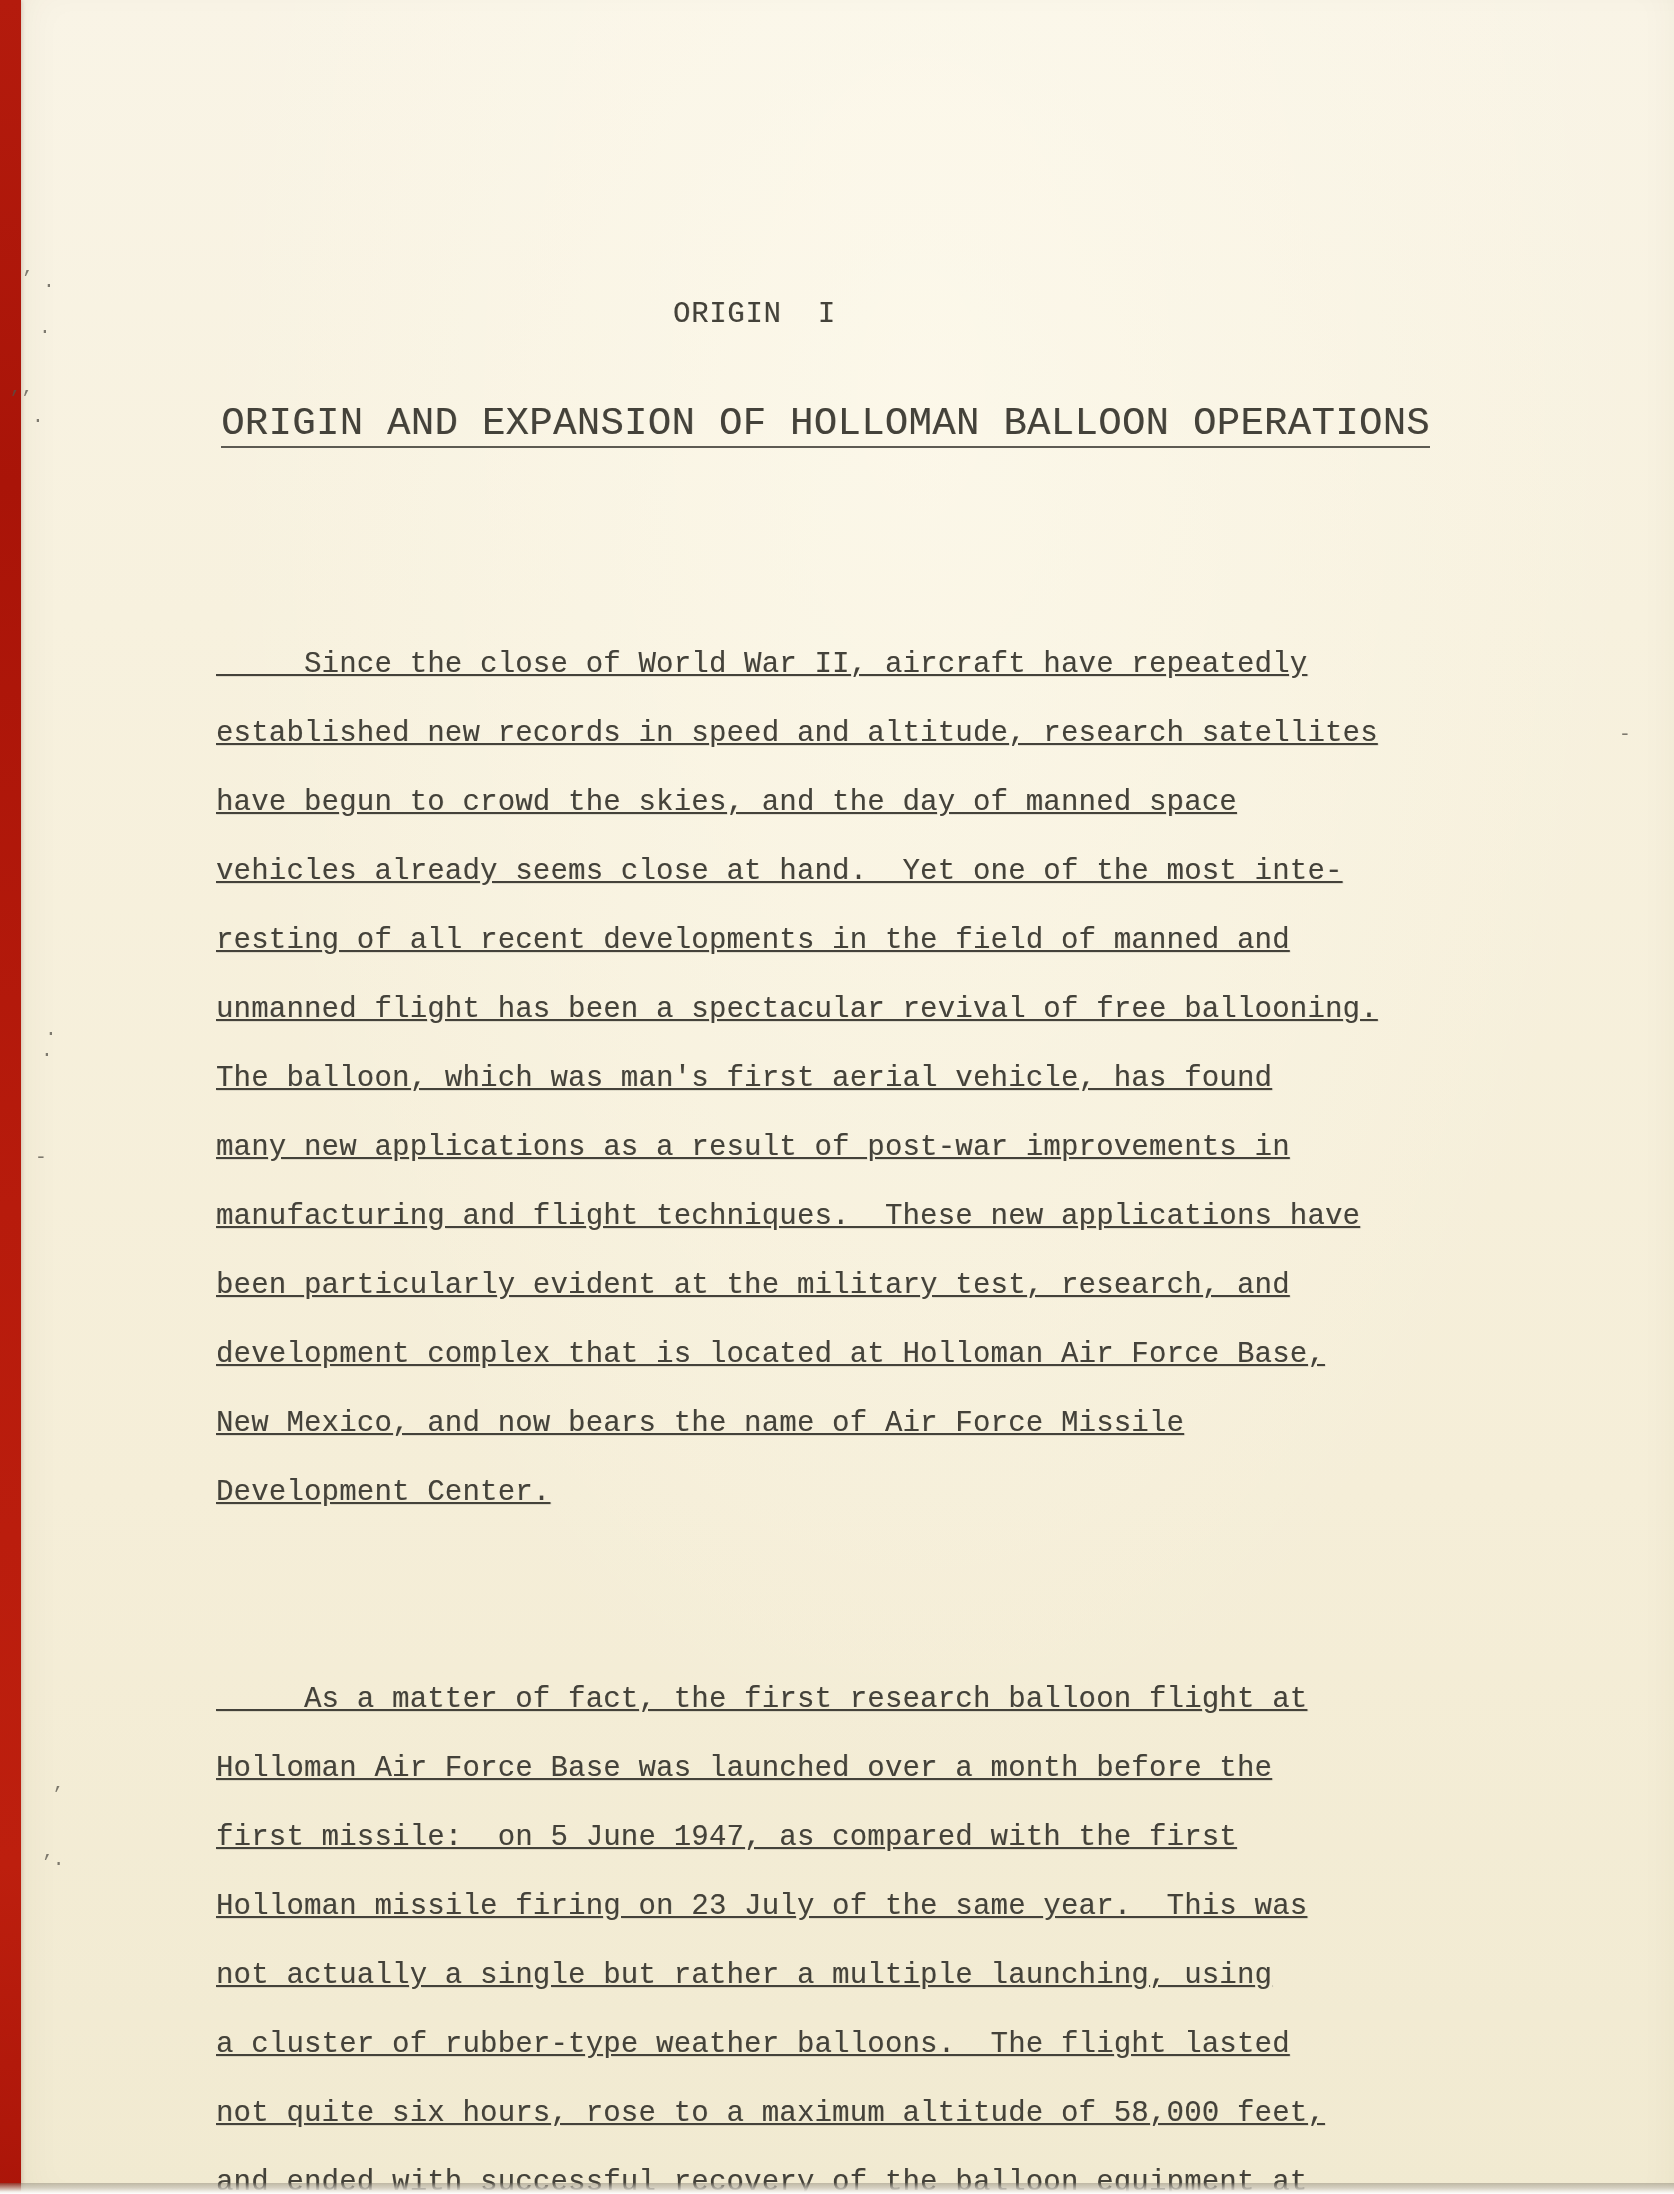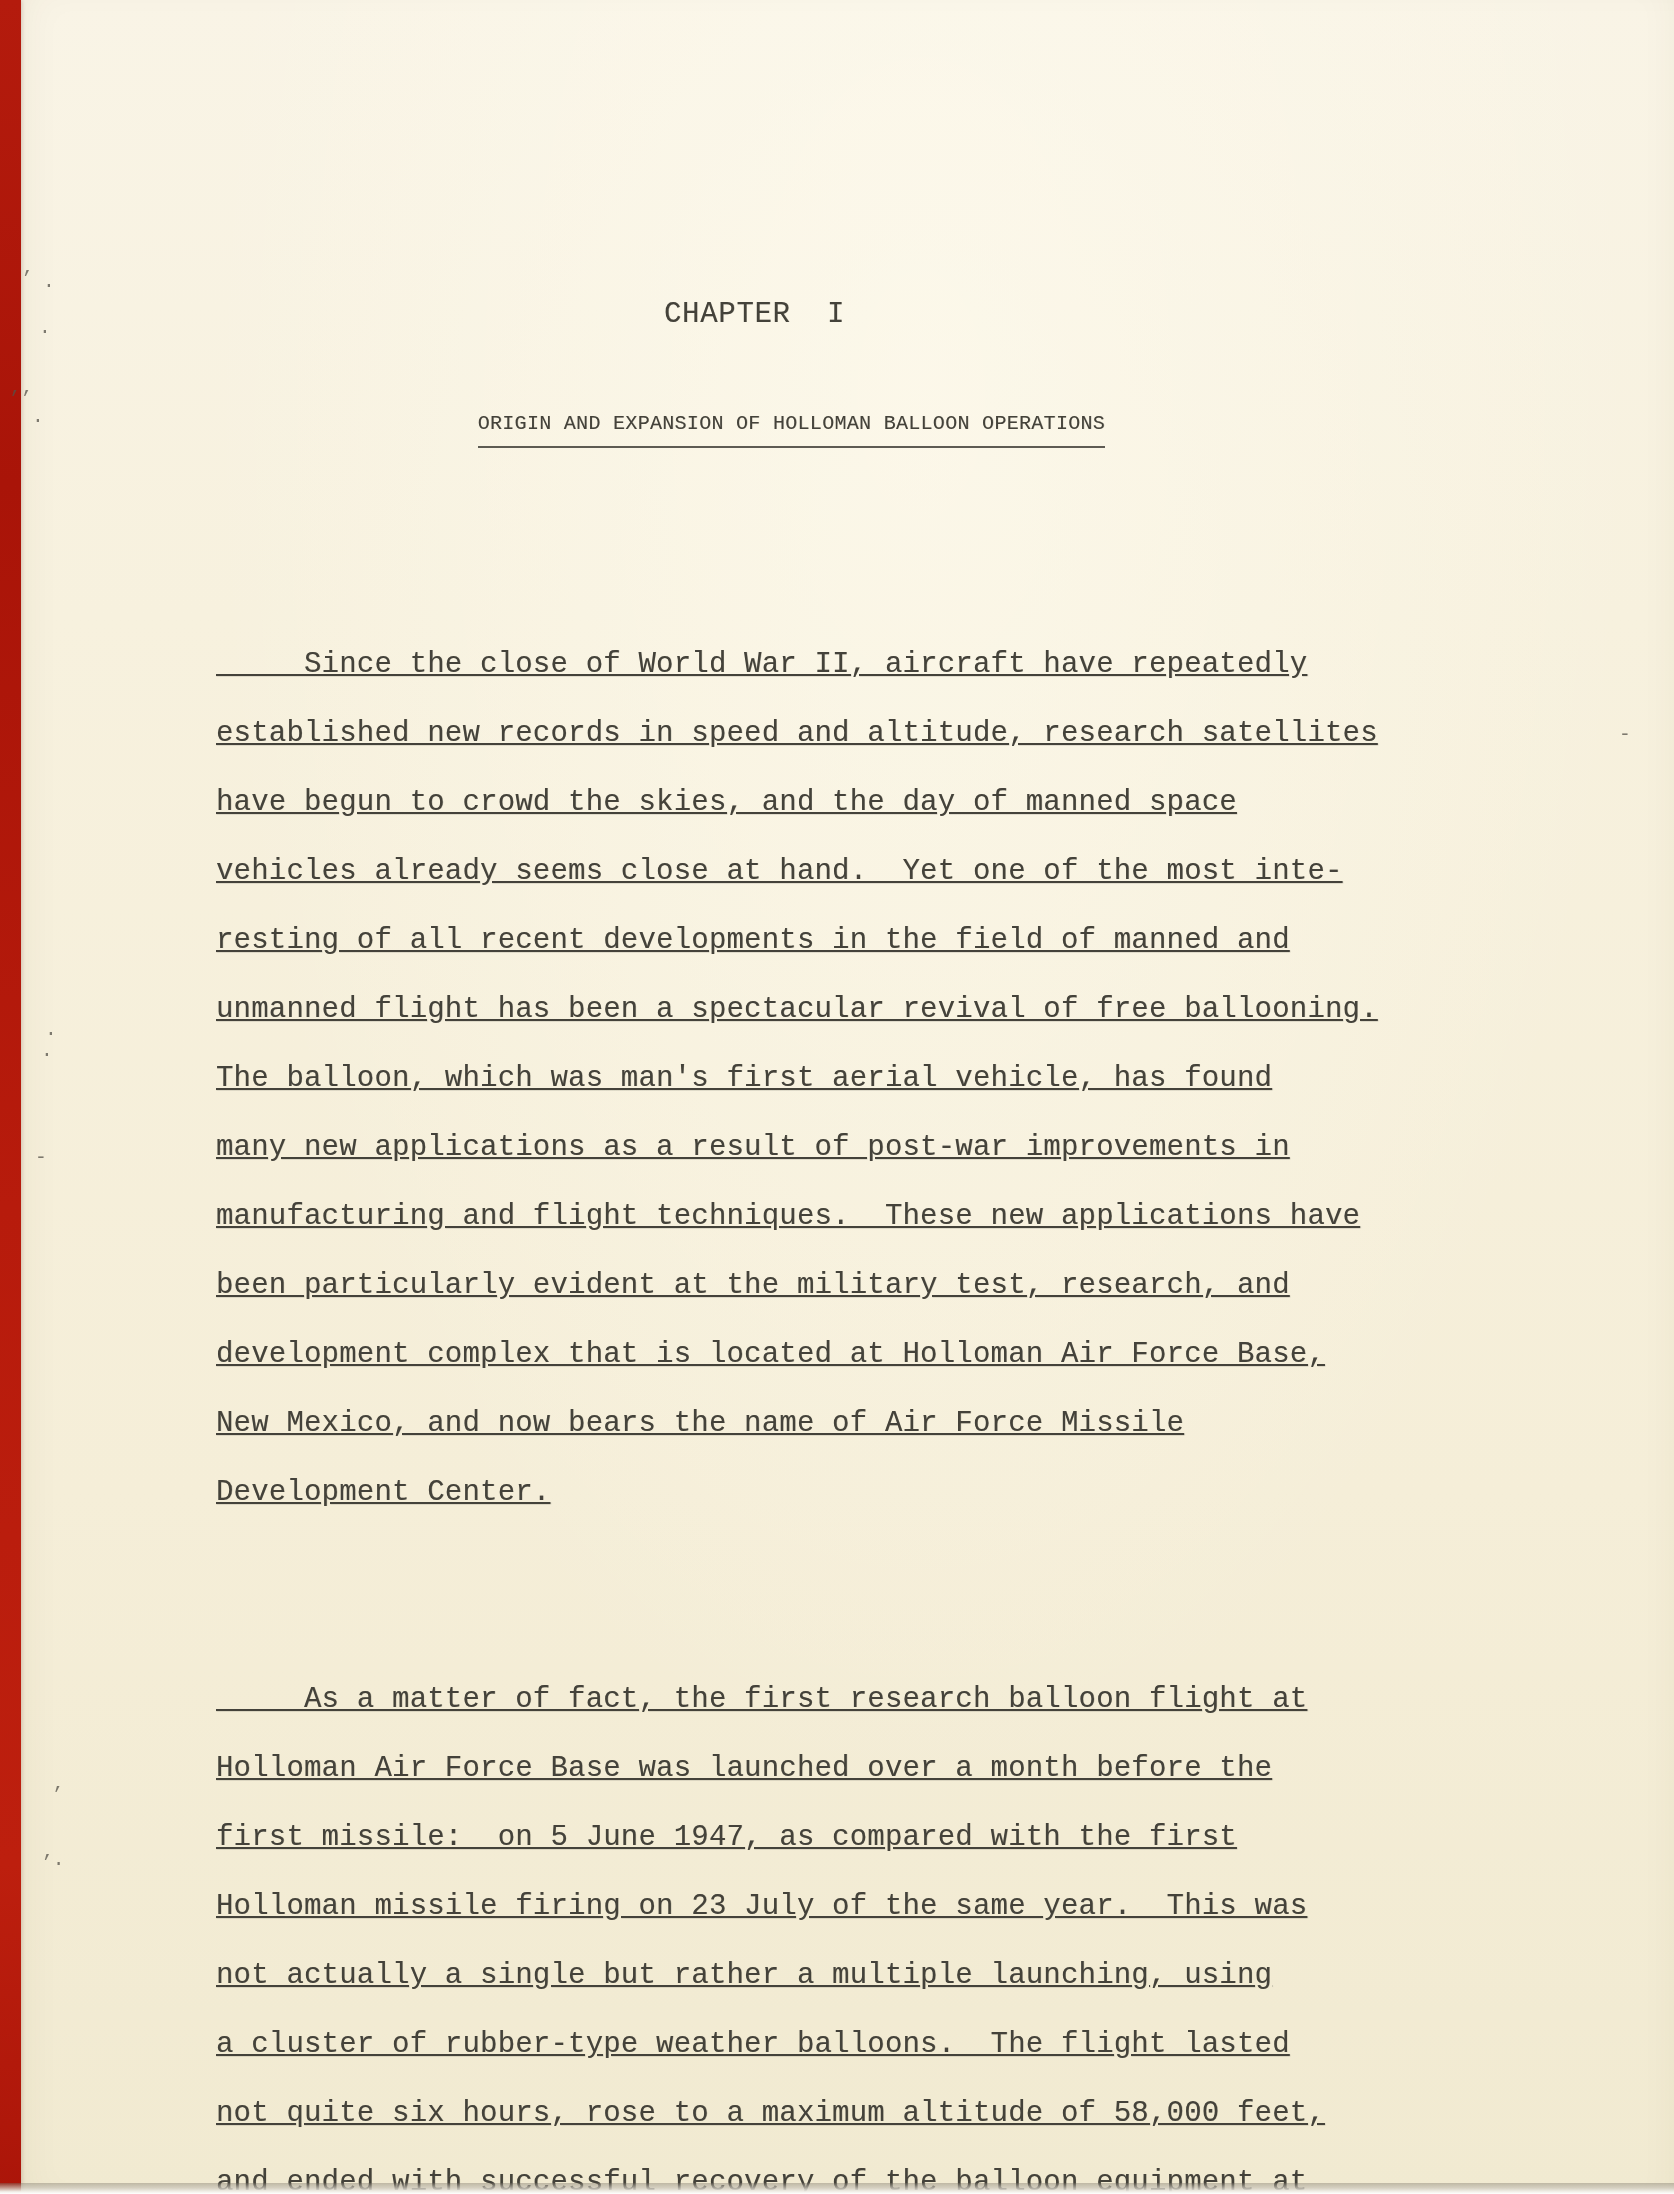--- a/index.html
+++ b/index.html
@@ -43,21 +43,21 @@
     line-height: 32px;
     letter-spacing: 0.7px;
     white-space: pre;
     text-shadow: 0.4px 0.4px 0.5px rgba(62,60,52,0.35);
   }
 
   .subtitle {
     position: absolute;
     top: 376px; left: 42px; width: 1425px;
     text-align: center;
-    font-size: 20px;
+    font-size: 39px;
     line-height: 32px;
     letter-spacing: 0.3px;
     white-space: pre;
     text-shadow: 0.4px 0.4px 0.5px rgba(62,60,52,0.35);
   }
   .subtitle .u {
     display: inline-block;
     padding-bottom: 6.3px;
     border-bottom: 2.1px solid rgba(66,64,56,0.85);
   }
@@ -95,21 +95,21 @@
   }
 </style>
 </head>
 <body>
 
 <div class="page">
 
   <div class="binding"></div>
 
   <header class="header">
-    <div class="chapter">CHAPTER  I</div>
+    <div class="chapter">ORIGIN  I</div>
     <div class="subtitle">
       <span class="u">ORIGIN AND EXPANSION OF HOLLOMAN BALLOON OPERATIONS</span>
     </div>
   </header>
 
   <main class="body">
     <div class="paragraph"><div class="line">     Since the close of World War II, aircraft have repeatedly</div><div class="line">established new records in speed and altitude, research satellites</div><div class="line">have begun to crowd the skies, and the day of manned space</div><div class="line">vehicles already seems close at hand.  Yet one of the most inte-</div><div class="line">resting of all recent developments in the field of manned and</div><div class="line">unmanned flight has been a spectacular revival of free ballooning.</div><div class="line">The balloon, which was man's first aerial vehicle, has found</div><div class="line">many new applications as a result of post-war improvements in</div><div class="line">manufacturing and flight techniques.  These new applications have</div><div class="line">been particularly evident at the military test, research, and</div><div class="line">development complex that is located at Holloman Air Force Base,</div><div class="line">New Mexico, and now bears the name of Air Force Missile</div><div class="line">Development Center.</div></div>
     <div class="paragraph"><div class="line">     As a matter of fact, the first research balloon flight at</div><div class="line">Holloman Air Force Base was launched over a month before the</div><div class="line">first missile:  on 5 June 1947, as compared with the first</div><div class="line">Holloman missile firing on 23 July of the same year.  This was</div><div class="line">not actually a single but rather a multiple launching, using</div><div class="line">a cluster of rubber-type weather balloons.  The flight lasted</div><div class="line">not quite six hours, rose to a maximum altitude of 58,000 feet,</div><div class="line">and ended with successful recovery of the balloon equipment at</div></div>
   </main>
 

